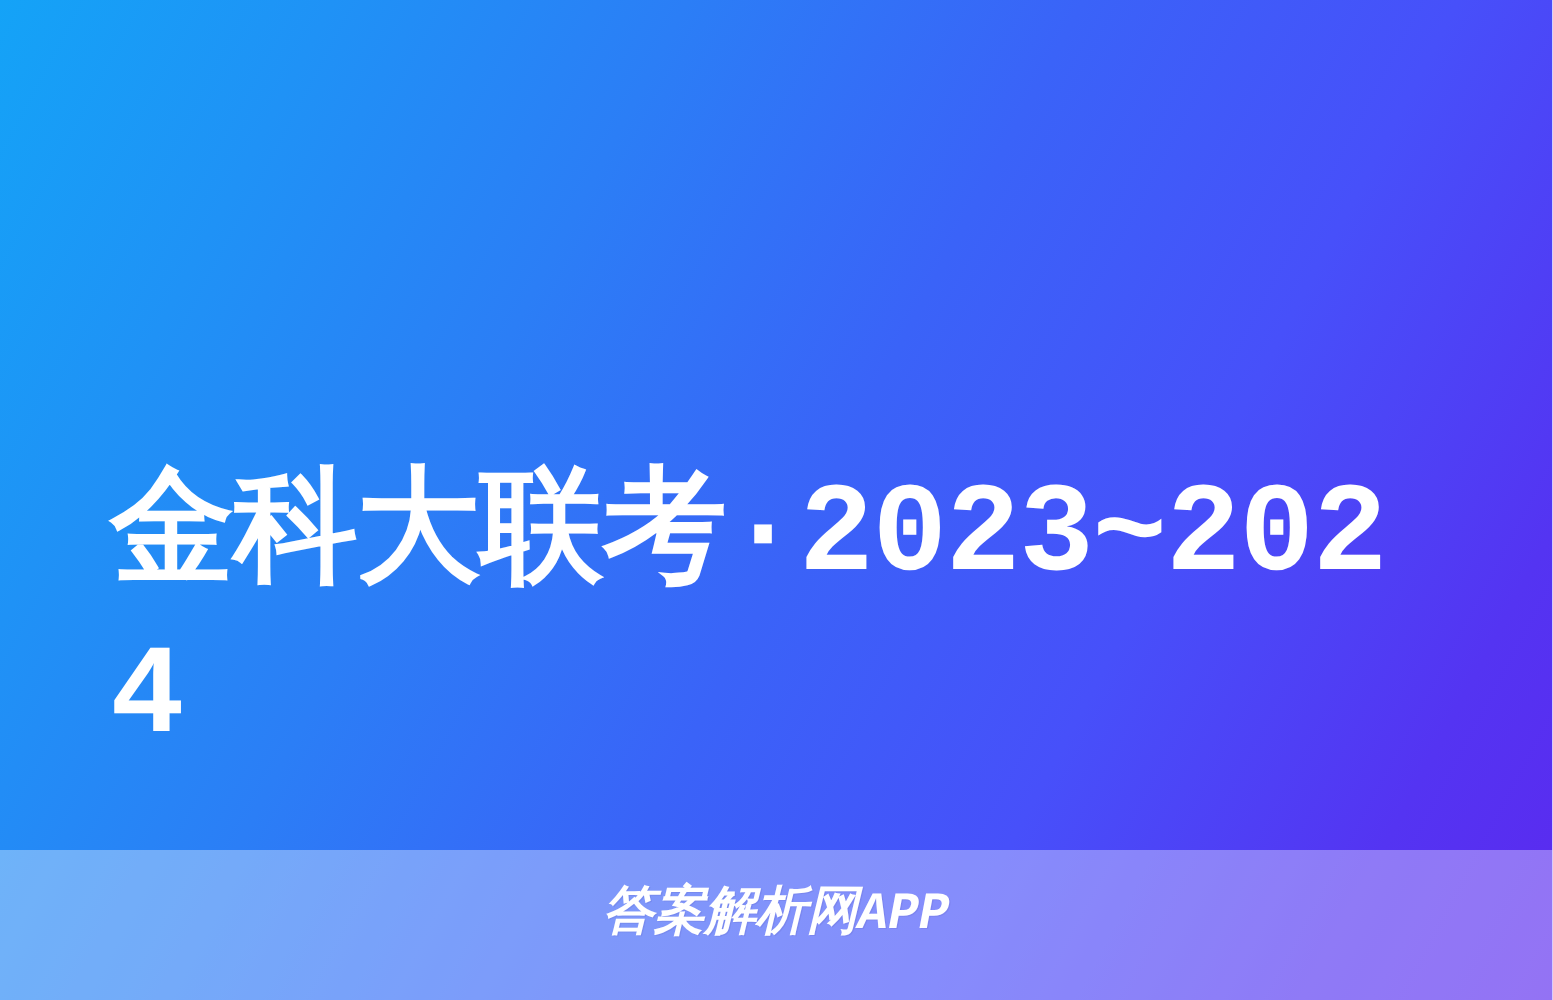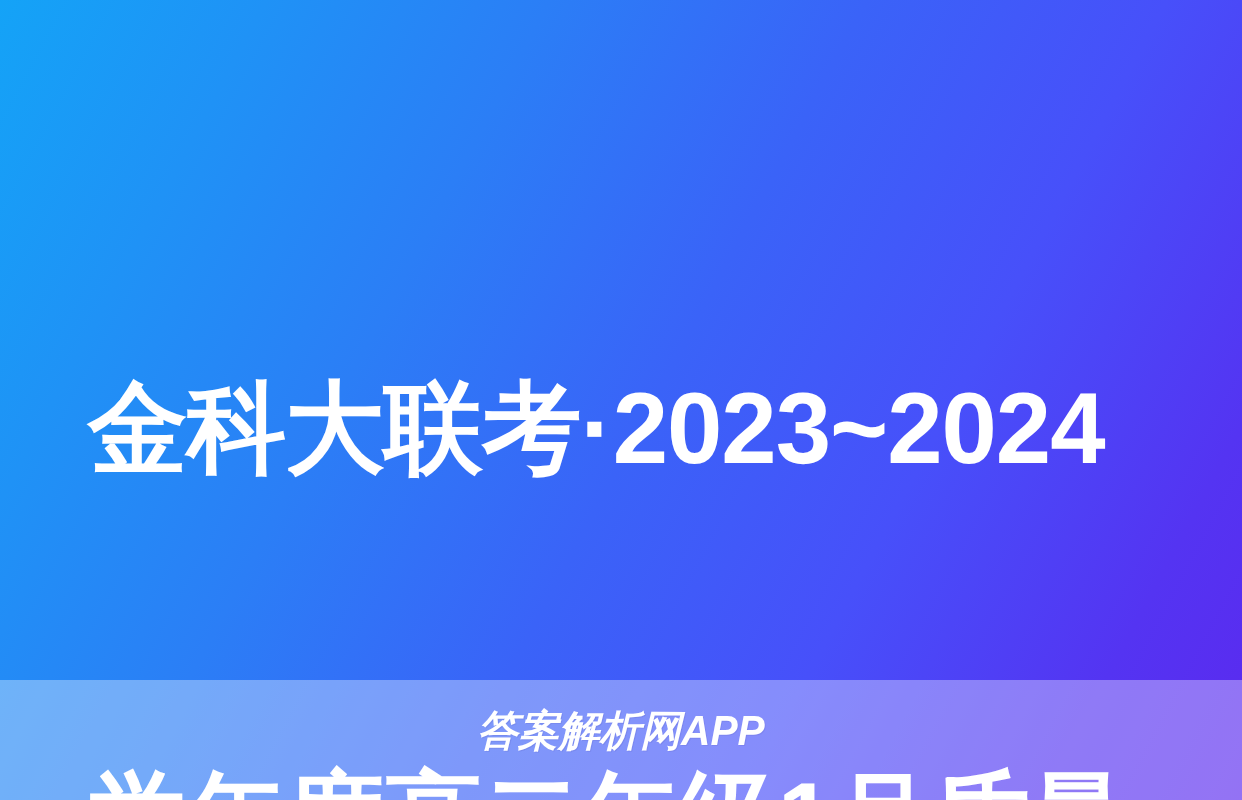--- a/index.html
+++ b/index.html
@@ -6,21 +6,21 @@
     margin: 0;
     padding: 0;
     background: #ffffff;
   }
 
   #poster {
     position: relative;
     width: 1242px;
     height: 800px;
     overflow: hidden;
-    font-family: Liberation Sans, sans-serif;
+    font-family: Liberation Mono, monospace;
     
     background:
       linear-gradient(118deg,
         #14a3f7 0%,
         #1f92f6 16%,
         #2b7ef6 33%,
         #3a63f8 52%,
         #4750fa 70%,
         #5434f2 88%,
         #5b29ef 100%);

